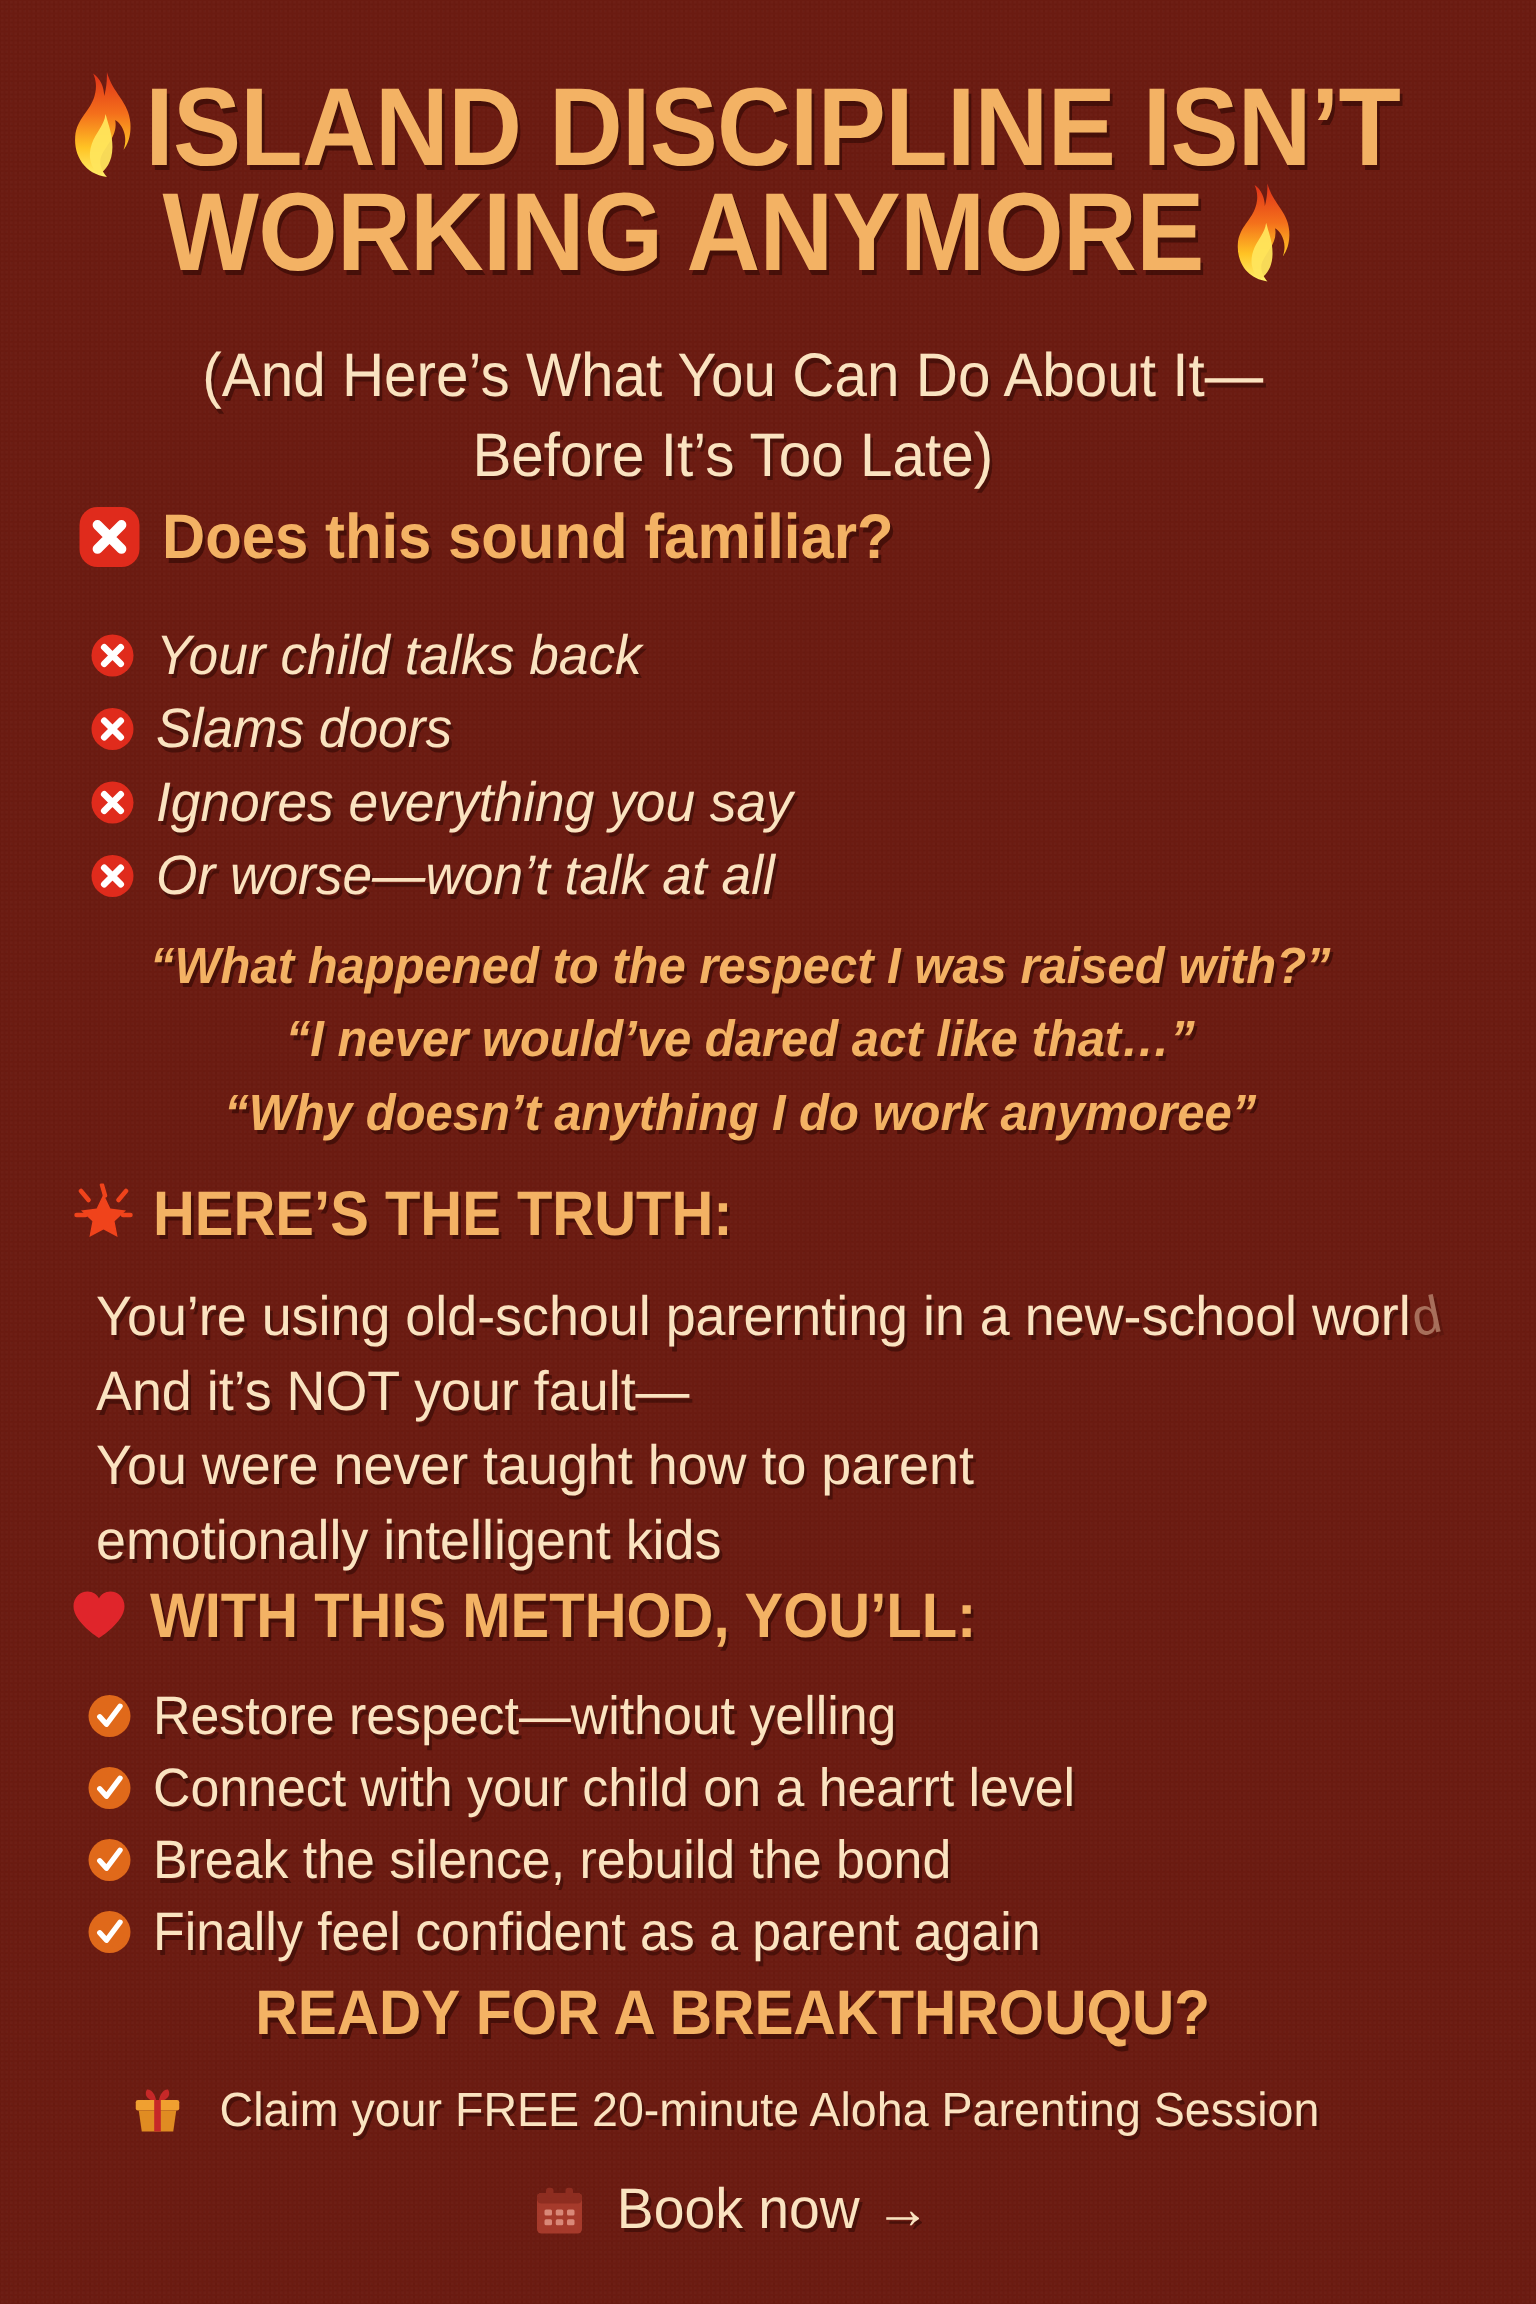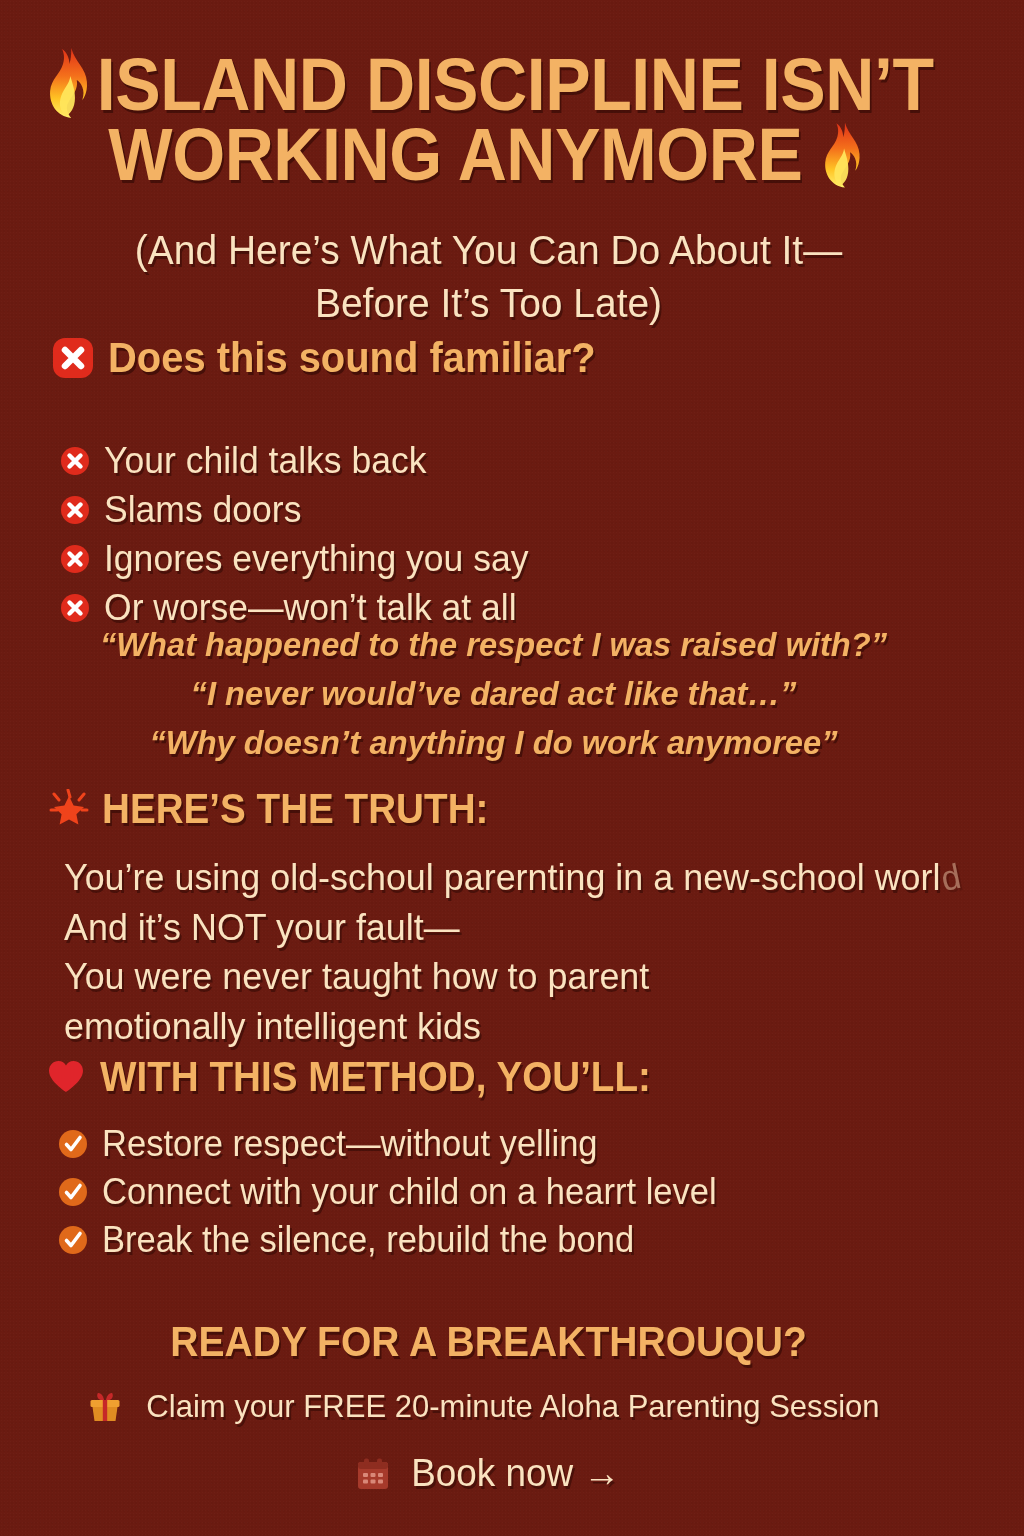--- a/index.html
+++ b/index.html
@@ -61,21 +61,21 @@
   #h-familiar .htxt{font-size:42px;transform:scaleX(.95);transform-origin:left center;}
 
   #h-truth{left:48px;top:785px;}
   #h-truth .htxt{font-size:42px;font-weight:700;transform:scaleX(.92);transform-origin:left center;}
 
   #h-method{left:46px;top:1053px;}
   #h-method .htxt{font-size:42px;font-weight:700;transform:scaleX(.92);transform-origin:left center;}
 
   
   .bul-list{position:absolute;left:60px;}
-  #list-problems{top:436px;}
+  #list-problems{top:412px;font-style:italic;}
   .bul{display:flex;align-items:center;gap:14px;height:49px;}
   .bul .btxt{font-size:37px;line-height:1;transform:scaleX(.96);transform-origin:left center;white-space:nowrap;}
 
   #list-benefits{top:1120px;left:58px;}
   #list-benefits .bul{height:48px;}
   #list-benefits .btxt{font-size:36px;}
 
   
   .quotes{
     position:absolute;left:55px;right:45px;top:620px;
@@ -263,20 +263,29 @@
       <span class="btxt cream sh-cream">Connect with your child on a hearrt level</span>
     </div>
     <div class="bul">
       <span class="ico chk">
         <svg width="30" height="30" viewBox="0 0 30 30">
           <circle cx="15" cy="15" r="14" fill="#E0691A"></circle>
           <path d="M8.5 15.5 L13 20.5 L22 8.5" stroke="#fff" stroke-width="3.6" fill="none" stroke-linecap="round" stroke-linejoin="round"></path>
         </svg>
       </span>
       <span class="btxt cream sh-cream">Break the silence, rebuild the bond</span>
+    </div>
+    <div class="bul">
+      <span class="ico chk">
+        <svg width="30" height="30" viewBox="0 0 30 30">
+          <circle cx="15" cy="15" r="14" fill="#E0691A"></circle>
+          <path d="M8.5 15.5 L13 20.5 L22 8.5" stroke="#fff" stroke-width="3.6" fill="none" stroke-linecap="round" stroke-linejoin="round"></path>
+        </svg>
+      </span>
+      <span class="btxt cream sh-cream">Finally feel confident as a parent again</span>
     </div>
   </div>
 
   <div class="cta-head amber sh-amber">READY FOR A BREAKTHROUQU?</div>
 
   <div class="cta-claim">
     <span class="ico gift">
       <svg width="36" height="36" viewBox="0 0 36 36">
         <path d="M11 4 C9 7 11 10 13.5 11 L17 11 C16.5 7.5 14 3.5 11 4 Z" fill="#C62828"></path>
         <path d="M25 4 C27 7 25 10 22.5 11 L19 11 C19.5 7.5 22 3.5 25 4 Z" fill="#C62828"></path>

